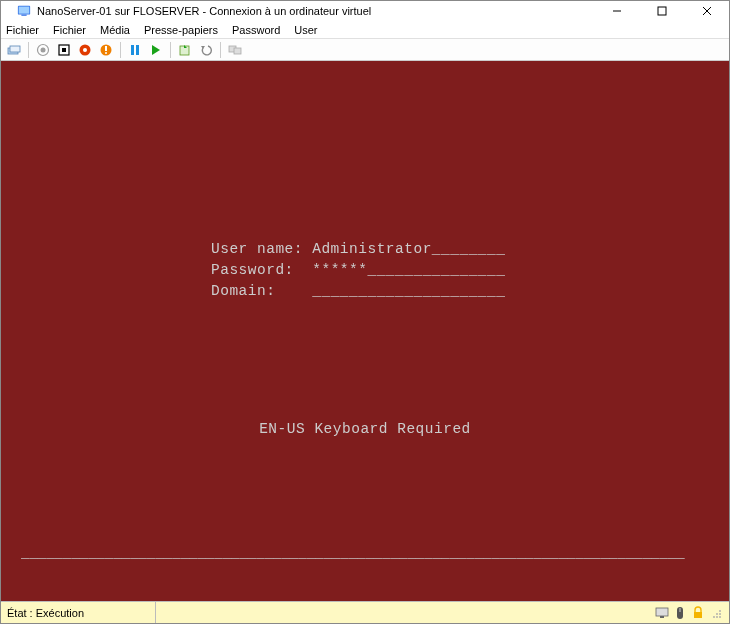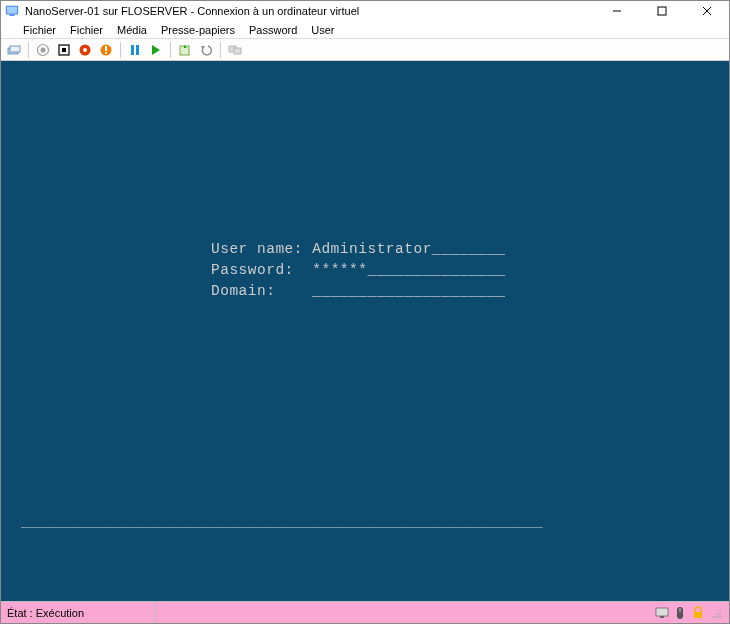--- a/index.html
+++ b/index.html
@@ -9,41 +9,41 @@
       font-size: 12px;
       background: #fff;
       display: flex; flex-direction: column;
       border: 1px solid #888;
     }
     
     .titlebar {
       height: 20px;
       display: flex; align-items: center;
       background: #fff;
-      padding-left: 4px;
+      padding-left: 16px;
       font-size: 11px;
     }
     .titlebar .app-ico {
       width: 14px; height: 14px;
       margin-right: 6px;
       display:flex;align-items:center;justify-content:center;
     }
     .titlebar .title-text { flex: 1; color: #000; font-size: 11px; }
     .titlebar .win-btns { display:flex; }
     .titlebar .win-btn {
       width: 45px; height: 20px;
       display:flex; align-items:center; justify-content:center;
       color:#000;
     }
     .titlebar .win-btn svg { width:10px; height:10px; }
     
     .menubar {
       height: 18px;
       display:flex; align-items:center;
-      padding: 0 22px;
+      padding: 0 5px;
       border-bottom: 1px solid #e0e0e0;
       font-size: 11px; color:#000;
       gap: 14px;
     }
     .menubar span { cursor: default; }
     
     .toolbar {
       height: 22px;
       display:flex; align-items:center;
       padding: 0 4px;
@@ -53,21 +53,21 @@
     }
     .tool-btn {
       width: 18px; height: 18px;
       display:flex; align-items:center; justify-content:center;
       border: 1px solid transparent;
     }
     .tool-sep { width:1px; height:16px; background:#ccc; margin: 0 2px; }
     
     .console {
       flex: 1;
-      background: #0c4a6e;
+      background: #7f1d1d;
       color: #ccc;
       font-family: Consolas, "Courier New", monospace;
       font-size: 14.5px;
       position: relative;
       overflow: hidden;
     }
     .login-block {
       position: absolute;
       top: 178px;
       left: 210px;
@@ -78,42 +78,42 @@
     .login-block .underline { text-decoration: none; }
     .kbd-msg {
       position: absolute;
       top: 360px;
       left: 0; right: 0;
       text-align: center;
       letter-spacing: 0.5px;
     }
     .bottom-rule {
       position: absolute;
-      bottom: 71px;
+      bottom: 40px;
       left: 20px; right: 20px;
       color:#ccc;
       overflow:hidden;
       white-space:nowrap;
       letter-spacing: 0px;
-      font-size:11px;
+      font-size:14px;
       font-weight:bold;
     }
     .enter-line {
       position: absolute;
       bottom: 32px;
       left: 20px;
       letter-spacing: 0.5px;
     }
     
     .statusbar {
       height: 22px;
       border-top: 1px solid #bbb;
       display:flex; align-items:center;
       font-size: 11px;
-      background:#f9a8d4;
+      background:#fef9c3;
     }
     .status-left {
       padding: 0 6px;
       border-right: 1px solid #bbb;
       height:100%; display:flex; align-items:center;
       width: 155px;
     }
     .status-right {
       margin-left:auto;
       display:flex; align-items:center;
@@ -226,20 +226,21 @@
         <rect x="1" y="3" width="7" height="6" fill="#ddd" stroke="#aaa" stroke-width="0.8"></rect>
         <rect x="6" y="5" width="7" height="6" fill="#ddd" stroke="#aaa" stroke-width="0.8"></rect>
       </svg>
     </div>
 </div>
 
 <div class="console">
   <div class="login-block"><span>User name:</span> <span>Administrator</span><span class="underline">________</span>
 <span>Password:</span>  <span>******</span><span class="underline">_______________</span>
 <span>Domain:</span>    <span></span><span class="underline">_____________________</span></div>
+  <div class="kbd-msg">EN-US Keyboard Required</div>
   <div class="bottom-rule">_______________________________________________________________________________</div>
 </div>
 
 <div class="statusbar">
   <div class="status-left">État : Exécution</div>
   <div class="status-right">
     <span class="status-ico">
         <svg width="14" height="14">
           <rect x="1" y="2" width="12" height="8" fill="#ddd" stroke="#666" stroke-width="0.8"></rect>
           <rect x="5" y="10" width="4" height="2" fill="#666"></rect>

